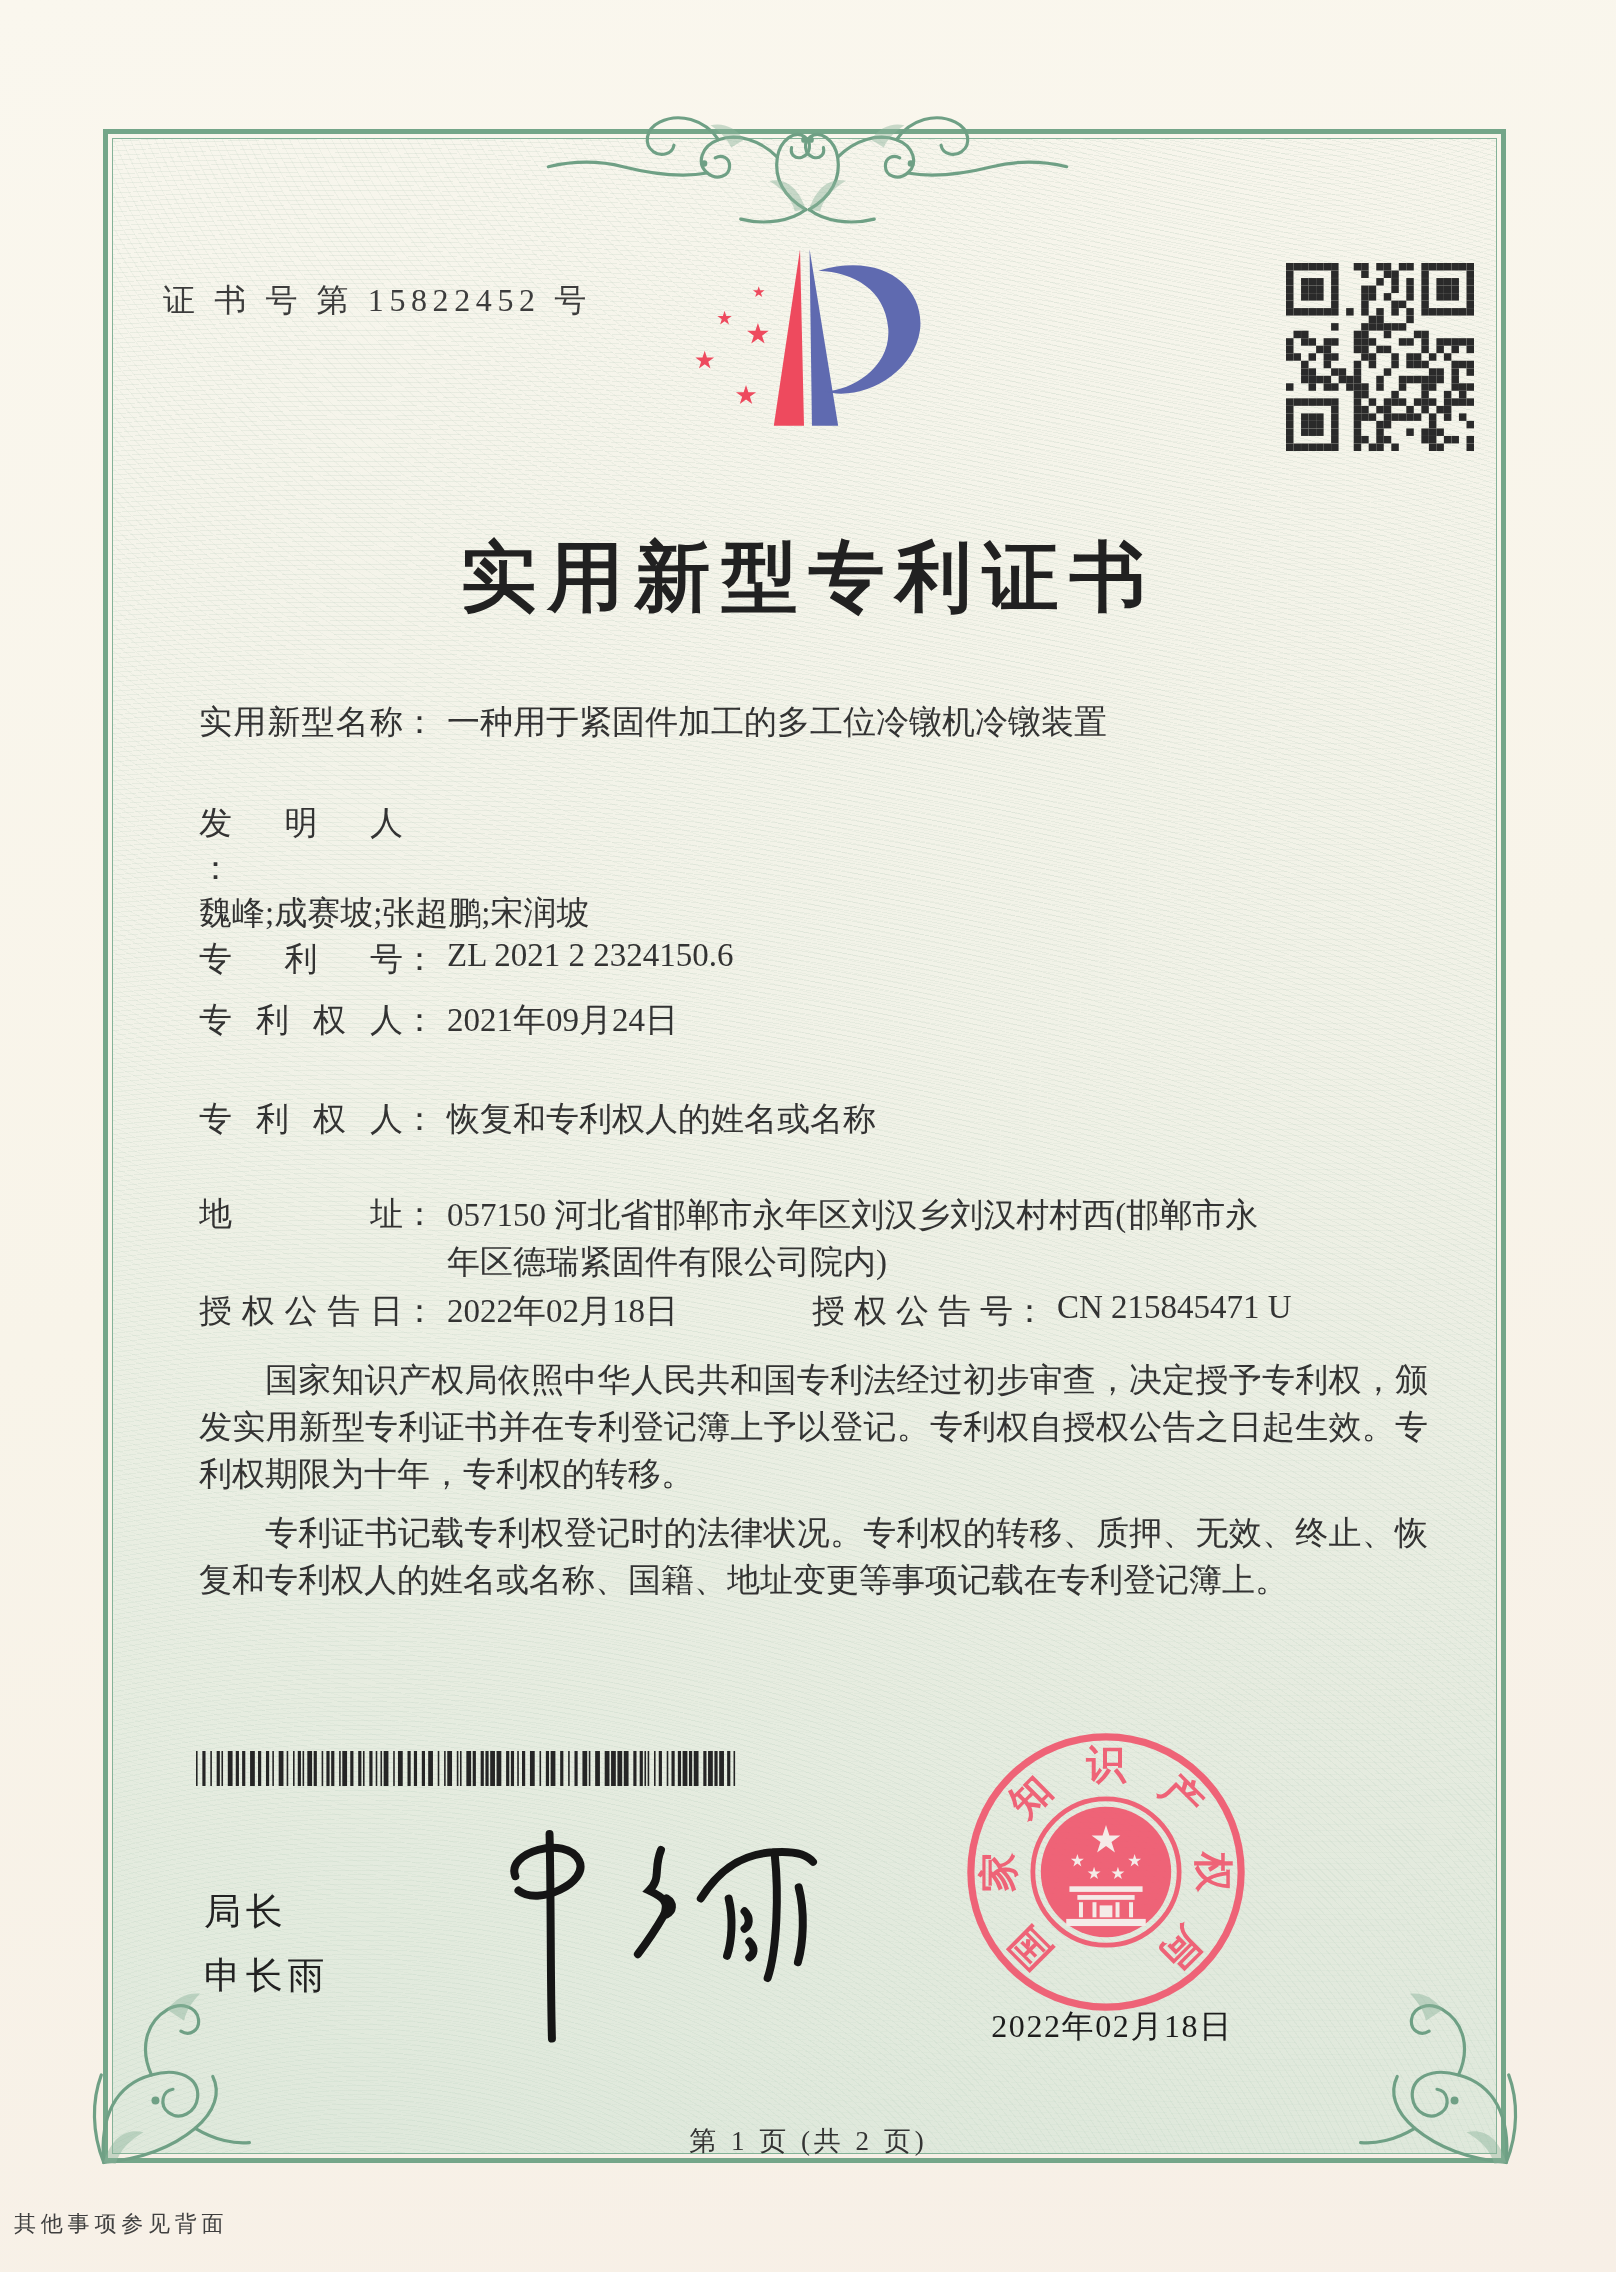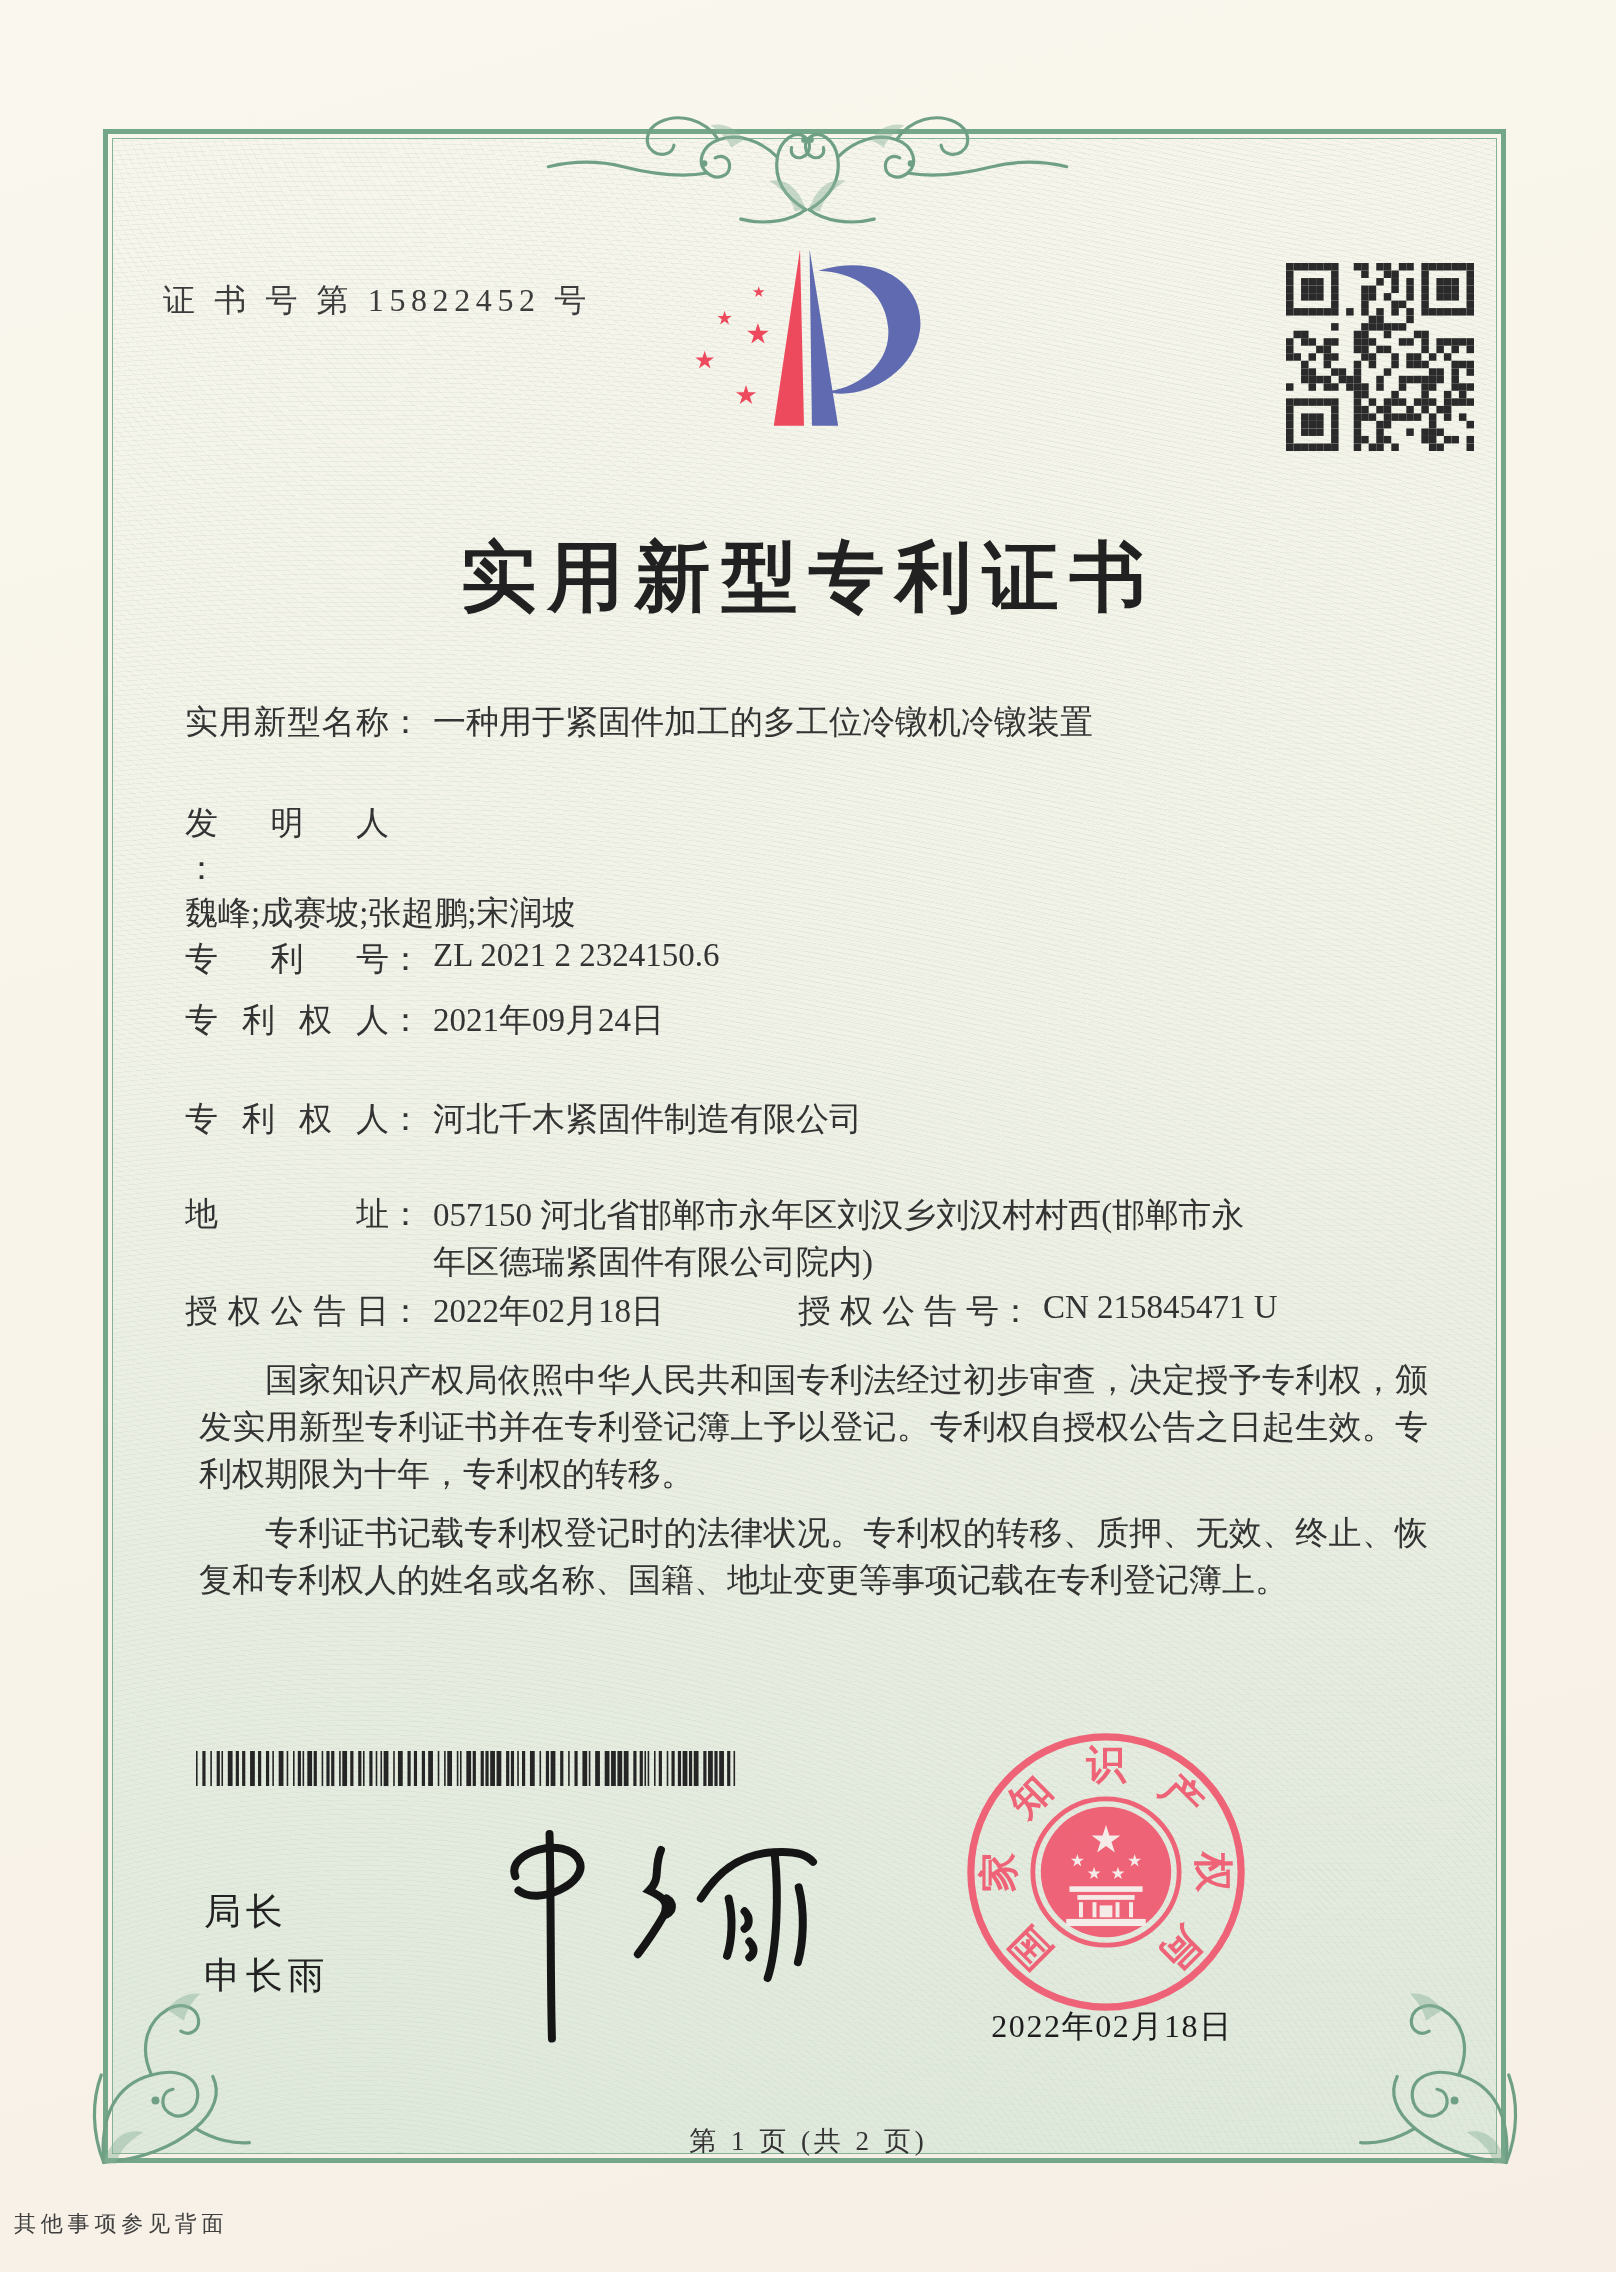--- a/index.html
+++ b/index.html
@@ -26,21 +26,21 @@
   .orn circle{fill:#6fa085;}
   
   .cert-no{position:absolute;left:163px;top:279px;font-size:32px;letter-spacing:5.6px;color:#3c3c3c;}
   .logo{position:absolute;left:683px;top:239px;}
   .qr{position:absolute;left:1286px;top:263px;}
   .title{
     position:absolute;left:0;top:527px;width:100%;text-align:center;
     font-size:76px;font-weight:600;letter-spacing:11px;color:#212121;
   }
   
-  .row{position:absolute;left:185px;width:1257px;display:flex;align-items:flex-start;font-size:33px;color:#333;}
+  .row{position:absolute;left:199px;width:1257px;display:flex;align-items:flex-start;font-size:33px;color:#333;}
   .flabel{display:inline-block;width:204px;text-align:justify;text-align-last:justify;flex:none;}
   .colon{flex:none;margin-right:11px;}
   .fvalue{flex:none;}
   .row-name  {top:700px;}  .row-inv {top:801px;flex-direction:column;} .row-patno{top:899px;margin-top:38px;}
   .row-appdt {top:998px;} .row-own {top:1097px;} .row-addr {top:1192px;}
   .row-addr .fvalue{width:824px;line-height:1.42;}
   .row-grant{top:1289px;}
   .grant2{position:absolute;left:613px;top:0;display:flex;}
   .grant2 .flabel{width:201px;}
   .grant1{display:flex;}
@@ -440,21 +440,21 @@
       <span class="fvalue">ZL 2021 2 2324150.6</span>
   </div>
   <div class="row row-appdt">
     <span class="flabel">专利权人</span>
       <span class="colon">：</span>
       <span class="fvalue">2021年09月24日</span>
   </div>
   <div class="row row-own">
     <span class="flabel">专利权人</span>
       <span class="colon">：</span>
-      <span class="fvalue">河北千木紧固件制造有限公司</span>
+      <span class="fvalue">恢复和专利权人的姓名或名称</span>
   </div>
   <div class="row row-addr">
     <span class="flabel">地址</span>
       <span class="colon">：</span>
       <span class="fvalue">057150 河北省邯郸市永年区刘汉乡刘汉村村西(邯郸市永年区德瑞紧固件有限公司院内)</span>
   </div>
   <div class="row row-grant">
     <span class="grant1">
       <span class="flabel">授权公告日</span>
         <span class="colon">：</span>

